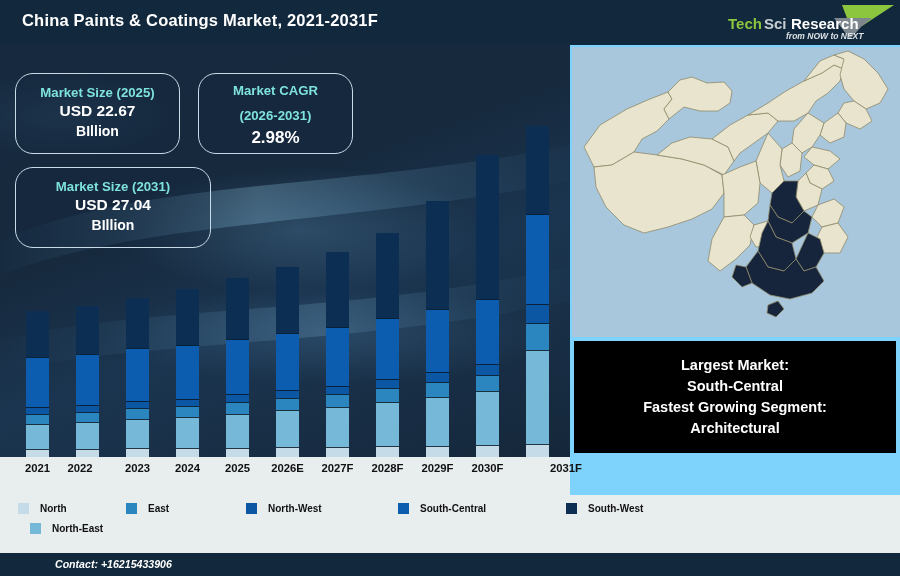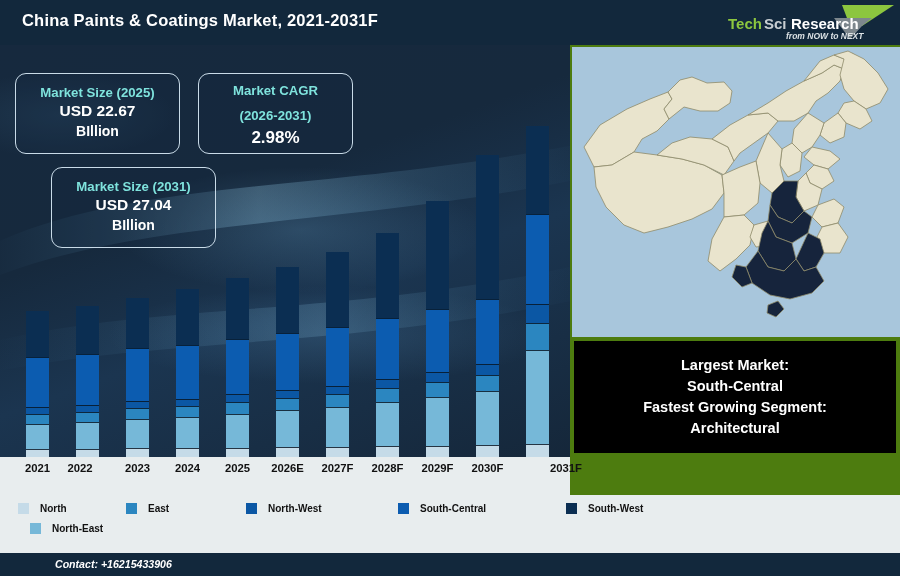--- a/index.html
+++ b/index.html
@@ -6,21 +6,21 @@
   * { box-sizing: border-box; margin: 0; padding: 0; }
   body {
     width: 900px; height: 576px;
     font-family: "Liberation Sans", sans-serif;
     background: #e8edee;
     overflow: hidden;
   }
   #page {
     position: relative;
     width: 900px; height: 576px;
-    background: #4d7c0f;
+    background: #7dd3fc;
   }
 
   
   .header {
     position: absolute; left: 0; top: 0;
     width: 900px; height: 45px;
     background: #12283c;
   }
   .header-title {
     position: absolute; left: 22px; top: 11px;
@@ -46,27 +46,27 @@
       linear-gradient(160deg, #16293e 0%, #16293d 38%, #1b3550 60%, #15273a 100%);
   }
   .swoosh {
     position: absolute; inset: 0;
     pointer-events: none;
   }
 
   .card {
     position: absolute;
     border: 1.3px solid #c9dbe8;
-    border-radius: 11px;
+    border-radius: 18px;
     text-align: center;
     background: rgba(20,40,62,0.25);
   }
   .card-a { left: 15px; top: 28px;  width: 165px; height: 81px; }
   .card-b { left: 198px; top: 28px; width: 155px; height: 81px; }
-  .card-c { left: 15px; top: 122px; width: 165px; height: 81px; margin-left: 36px; }
+  .card-c { left: 15px; top: 122px; width: 196px; height: 81px; }
 
   .card-title {
     color: #7fe3dd;
     font-weight: bold;
     font-size: 13.2px;
     line-height: 17px;
   }
   .card-a .card-title, .card-c .card-title { margin-top: 10px; }
   .card-b .card-title { margin-top: 8px; }
   .card-val {

